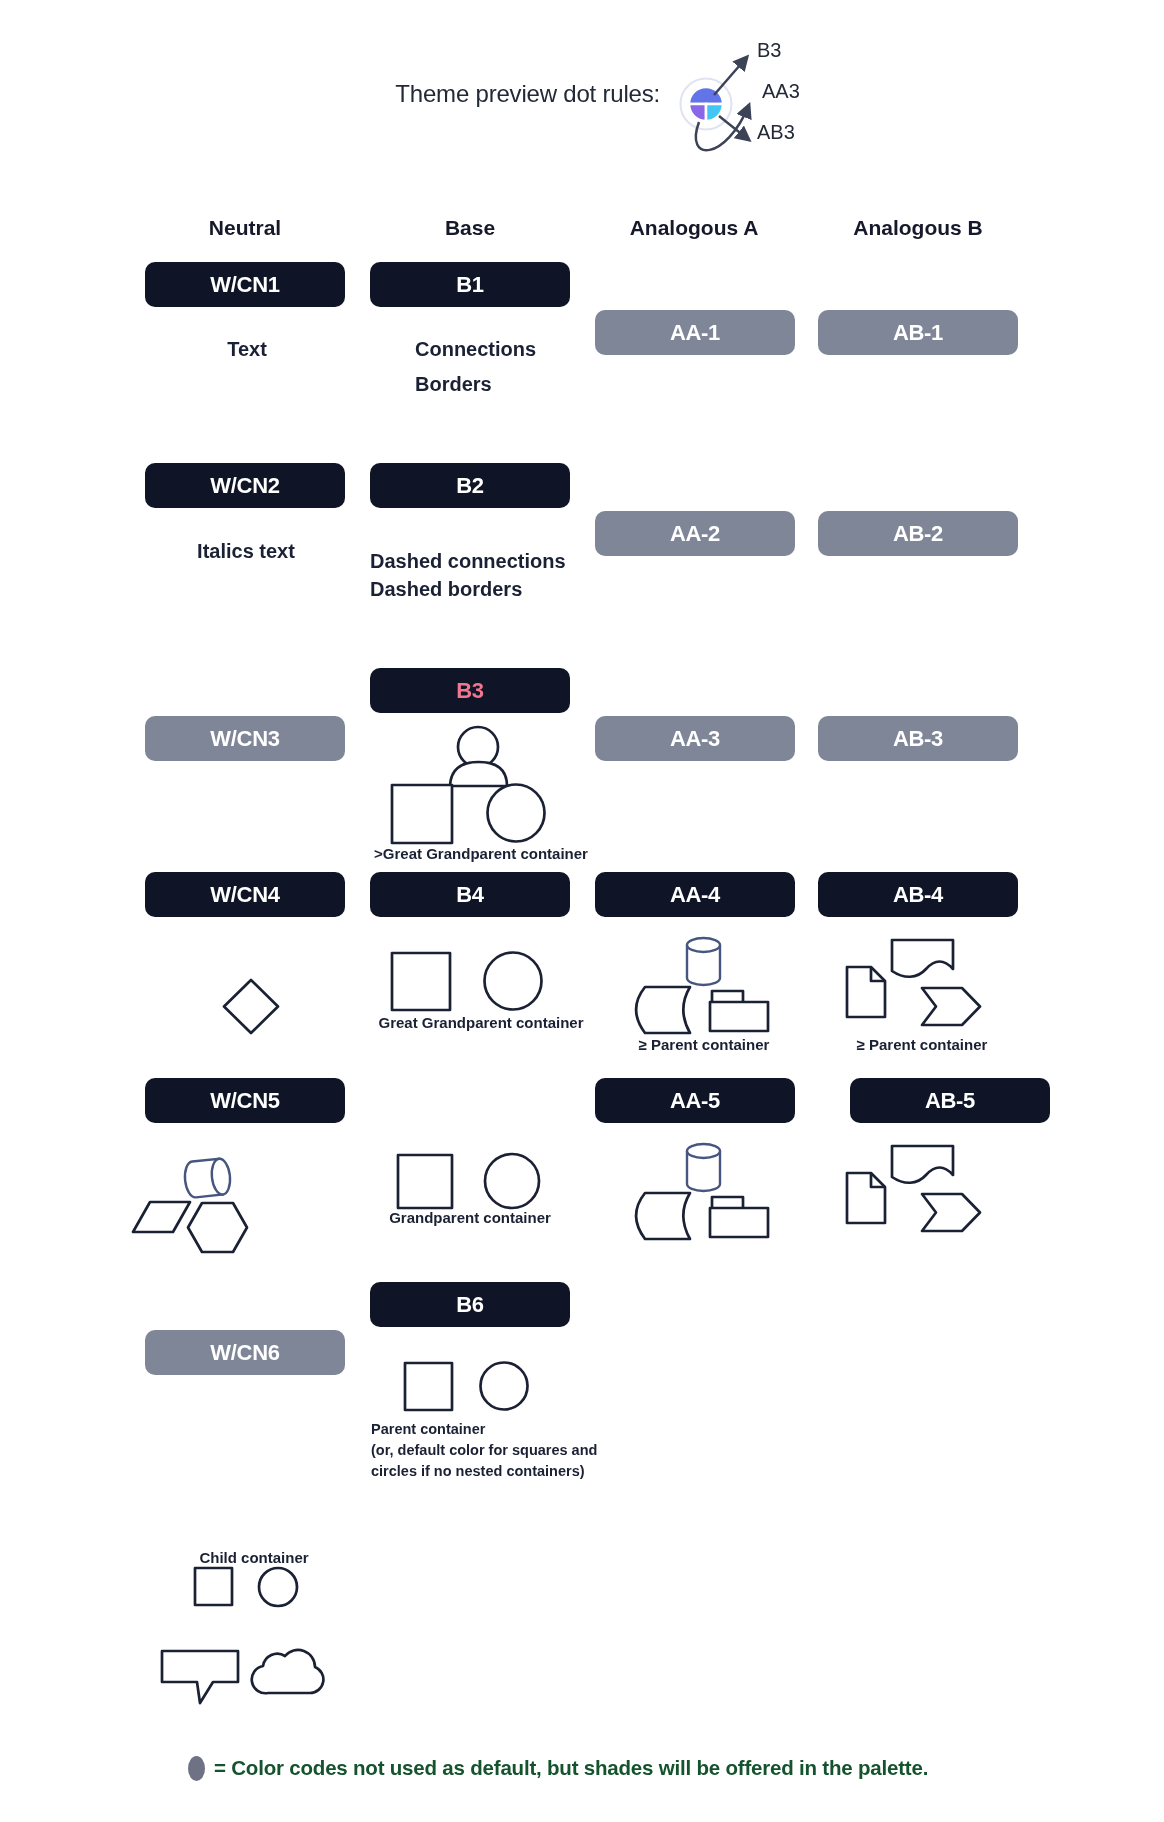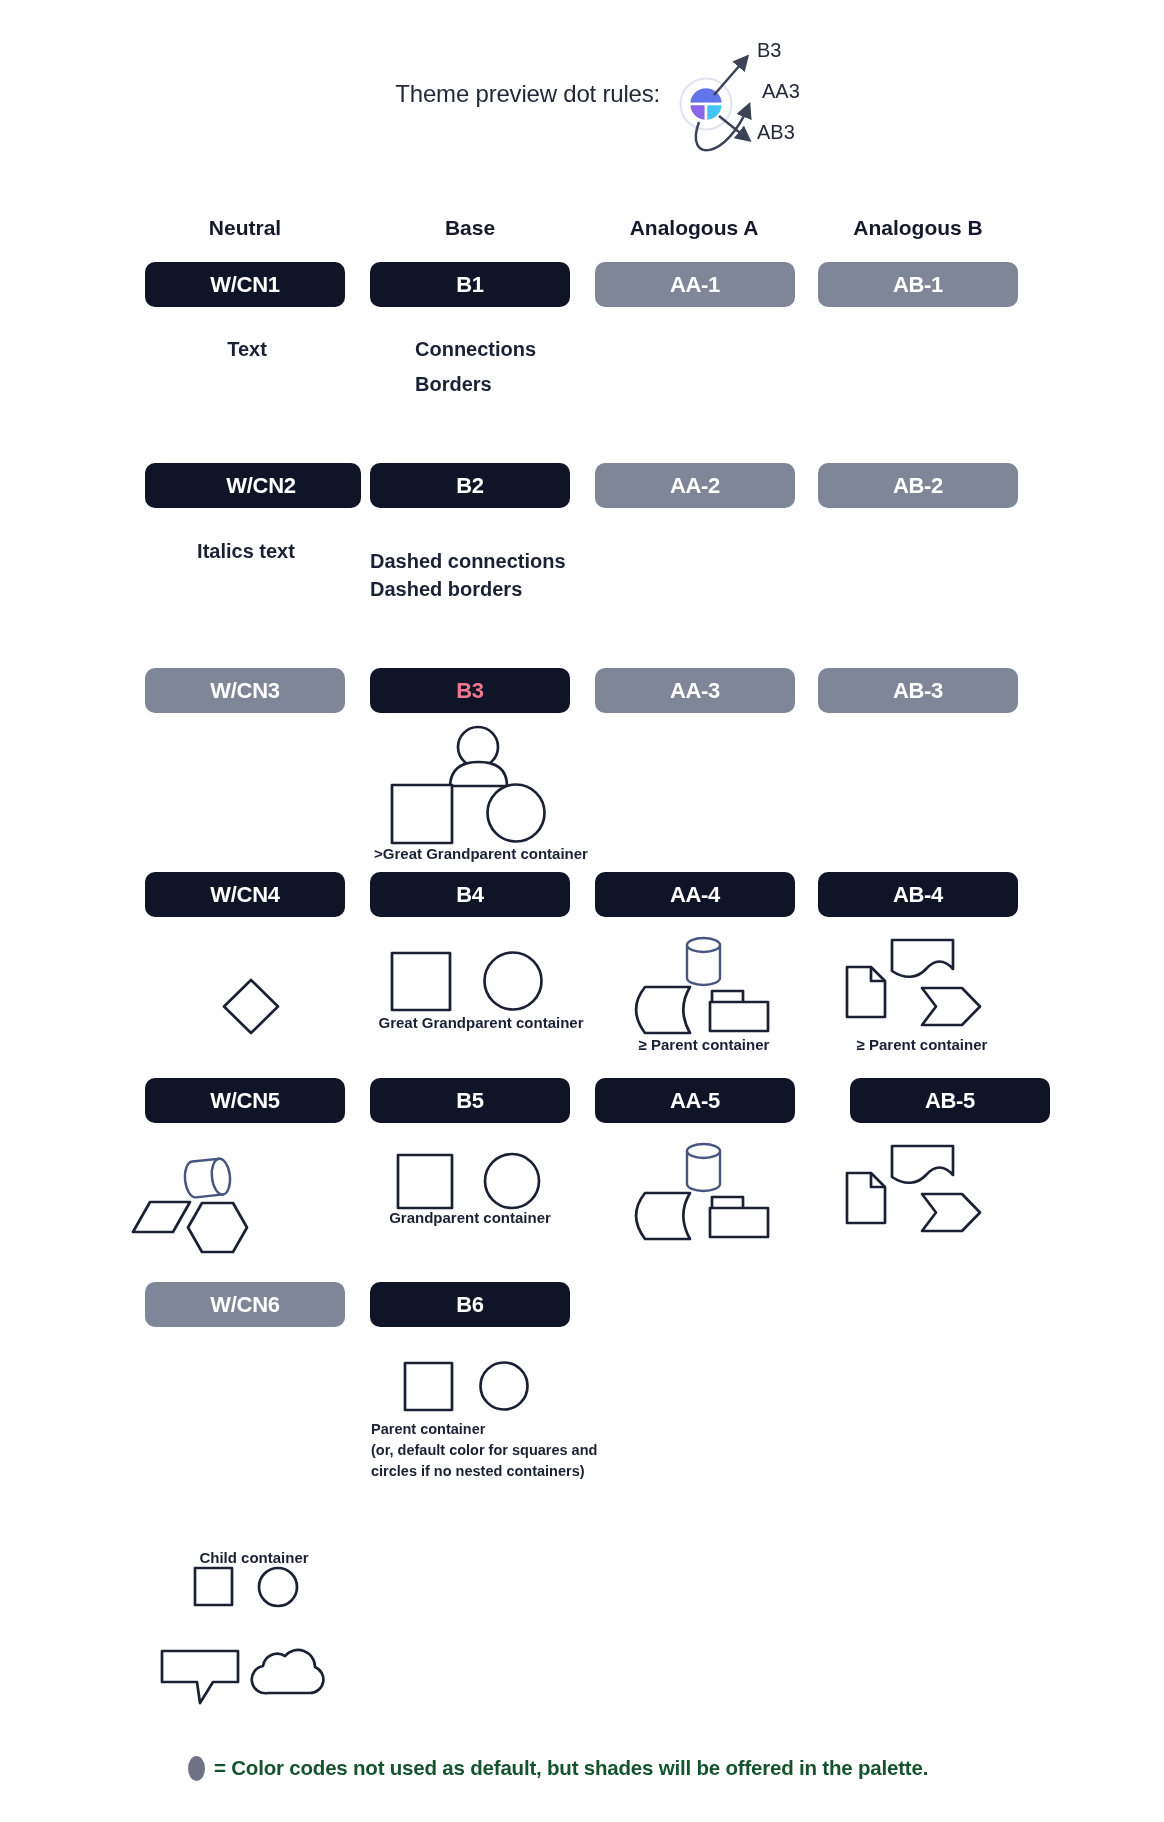--- a/index.html
+++ b/index.html
@@ -5,21 +5,21 @@
   html,body{margin:0;padding:0;background:#fff;}
   #stage{position:relative;width:1164px;height:1822px;background:#fff;overflow:hidden;
          font-family:"Liberation Sans","DejaVu Sans",sans-serif;color:#16192a;}
   .abs{position:absolute;}
   #title{left:320px;top:80px;width:340px;text-align:right;font-size:24px;font-weight:500;color:#242938;letter-spacing:-0.2px;}
   .dot-label{font-size:20px;font-weight:400;color:#242938;}
   .col-h{width:200px;text-align:center;top:216px;font-size:21px;font-weight:700;color:#16192a;}
   .sw{position:absolute;width:200px;height:45px;border-radius:10px;display:flex;align-items:center;justify-content:center;
       font-size:22px;font-weight:700;color:#fff;letter-spacing:-0.3px;}
   .sw.dark{background:#0f1526;}
-  .sw.gray{background:#7f8697;}
+  .sw.gray{background:#7f8697;margin-top:48px;}
   .sw .pink{color:#f1768f;}
   .ann{position:absolute;font-weight:700;color:#1b2134;}
   .ann.big{font-size:20px;}
   .ann.small{font-size:15px;}
   .ann.center{width:300px;text-align:center;}
   .ann.tiny{font-size:14.5px;line-height:21px;}
   #legend{left:188px;top:1754px;display:flex;align-items:center;height:28px;}
   #legend-dot{display:inline-block;width:17px;height:25px;border-radius:50%;background:#6e7284;margin-right:9px;flex:0 0 auto;}
   #legend-text{font-size:20.5px;font-weight:700;color:#14532d;letter-spacing:-0.2px;}
   svg#overlay{position:absolute;left:0;top:0;pointer-events:none;}
@@ -49,21 +49,21 @@
   <div class="sw dark" style="left:370px;top:262px;">
       <span>B1</span>
     </div>
   <div class="sw gray" style="left:595px;top:262px;">
       <span>AA-1</span>
     </div>
   <div class="sw gray" style="left:818px;top:262px;">
       <span>AB-1</span>
     </div>
 
-  <div class="sw dark" style="left:145px;top:463px;padding-left:16px;">
+  <div class="sw dark" style="left:145px;top:463px;">
       <span>W/CN2</span>
     </div>
   <div class="sw dark" style="left:370px;top:463px;">
       <span>B2</span>
     </div>
   <div class="sw gray" style="left:595px;top:463px;">
       <span>AA-2</span>
     </div>
   <div class="sw gray" style="left:818px;top:463px;">
       <span>AB-2</span>
@@ -90,23 +90,20 @@
     </div>
   <div class="sw dark" style="left:595px;top:872px;">
       <span>AA-4</span>
     </div>
   <div class="sw dark" style="left:818px;top:872px;">
       <span>AB-4</span>
     </div>
 
   <div class="sw dark" style="left:145px;top:1078px;">
       <span>W/CN5</span>
-    </div>
-  <div class="sw dark" style="left:370px;top:1078px;">
-      <span>B5</span>
     </div>
   <div class="sw dark" style="left:595px;top:1078px;">
       <span>AA-5</span>
     </div>
   <div class="sw dark" style="left:850px;top:1078px;text-align:center;">
       <span>AB-5</span>
     </div>
 
   <div class="sw gray" style="left:145px;top:1282px;text-align:center;">
       <span>W/CN6</span>

